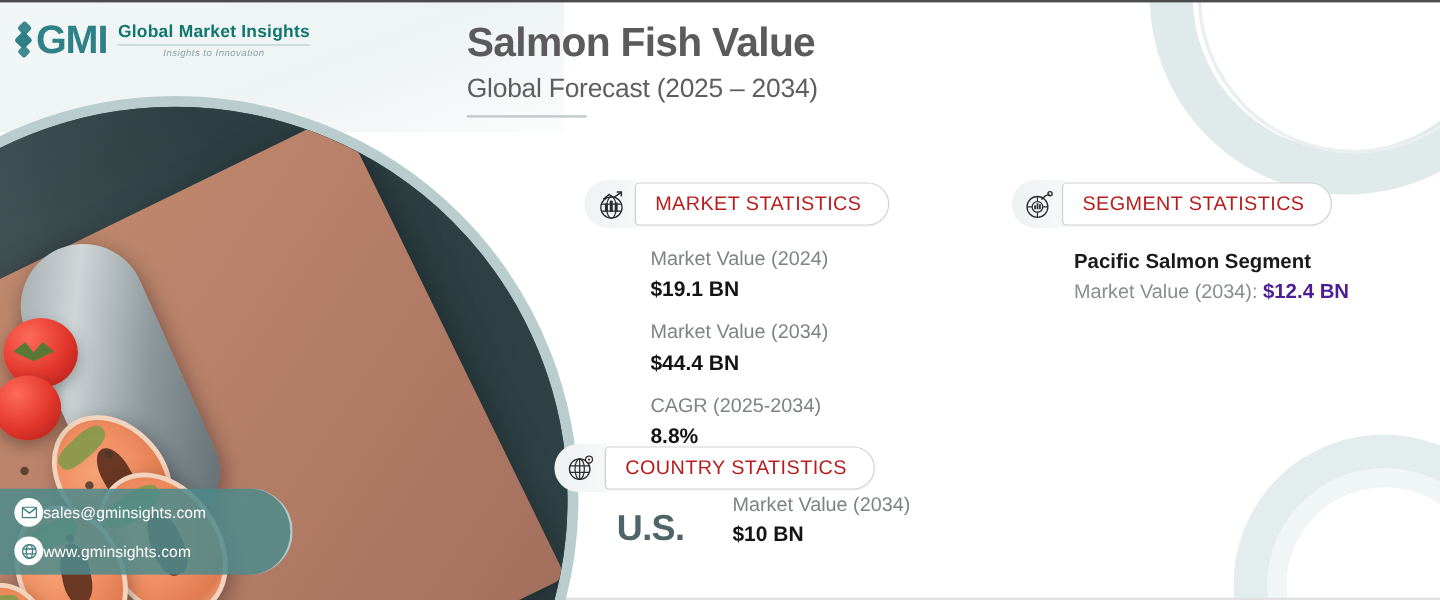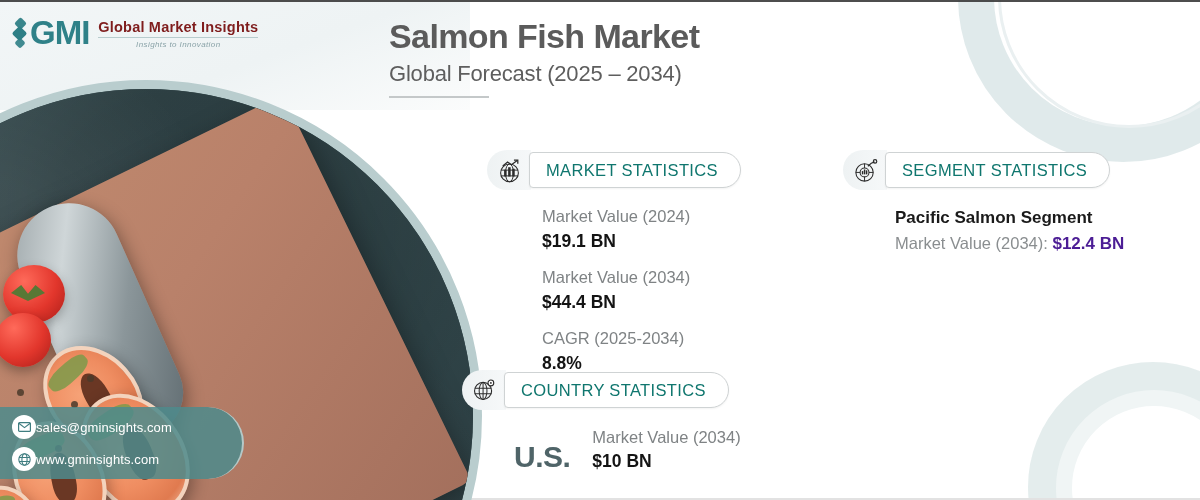--- a/index.html
+++ b/index.html
@@ -67,21 +67,21 @@
   .dmd.a { width:9px;  height:9px;  left:4px;  top:3px;  opacity:.95; }
   .dmd.b { width:11px; height:11px; left:2px;  top:12px; }
   .dmd.c { width:8px;  height:8px;  left:4px;  top:23px; opacity:.9; }
   .logo-gmi {
     font-family:"Liberation Sans", sans-serif;
     font-size:33px; font-weight:700; letter-spacing:-1px;
     color:#2f8188; line-height:34px;
   }
   .logo-txt { margin-left:9px; padding-top:1px; }
   .logo-name {
-    font-size:14.5px; font-weight:700; color:#7f1d1d; letter-spacing:.2px;
+    font-size:14.5px; font-weight:700; color:#0f766e; letter-spacing:.2px;
     line-height:16px; white-space:nowrap;
   }
   .logo-rule { height:1px; background:#b8ccce; margin:2px 0 2px 0; }
   .logo-tag {
     font-size:8px; font-style:italic; color:#8aa3a8; text-align:center;
     letter-spacing:.4px; white-space:nowrap;
   }
 
   
   .title-block { position:absolute; left:389px; top:16px; }
@@ -207,39 +207,39 @@
     display:flex; align-items:center; justify-content:center;
     margin-right:-2px;
   }
   .pill {
     height:36px;
     border:1px solid #cfd3d4;
     border-radius:4px 18px 18px 4px;
     background:#fff;
     display:flex; align-items:center;
     padding:0 22px 0 16px;
-    font-size:16.5px; font-weight:500; color:#0f766e;
+    font-size:16.5px; font-weight:500; color:#b91c1c;
     letter-spacing:.35px; white-space:nowrap;
     box-shadow:0 1px 2px rgba(0,0,0,.05);
   }
 
   .stat-list { margin-top:14px; padding-left:55px; }
   .stat-label { font-size:16.5px; color:#7f8385; line-height:24px; white-space:nowrap; }
   .stat-value { font-size:17.5px; font-weight:700; color:#141414; line-height:24px; margin-top:1px; white-space:nowrap; }
   .stat-group { margin-bottom:12px; }
 
   
   .seg-list { margin-top:16px; padding-left:52px; }
   .seg-title { font-size:17px; font-weight:700; color:#1a1a1a; line-height:24px; white-space:nowrap; }
   .seg-line { font-size:16.5px; color:#8a8e90; line-height:26px; white-space:nowrap; }
   .seg-line b { color:#4c1d95; font-weight:700; font-size:17px; }
   .seg-group { margin-bottom:14px; }
 
   
-  .country-row { margin-top:16px; padding-left:52px; display:flex; align-items:flex-end; gap:22px; }
+  .country-row { margin-top:0; padding-left:52px; display:flex; align-items:flex-end; gap:40px; }
   .country-code {
     font-size:30px; font-weight:700; color:#4f6468; letter-spacing:-.5px; line-height:34px;
   }
   .country-meta { padding-bottom:1px; }
   .country-label { font-size:16.5px; color:#7f8385; line-height:23px; white-space:nowrap; }
   .country-value { font-size:17.5px; font-weight:700; color:#141414; line-height:24px; }
 
   svg { display:block; }
 </style>
 </head>
@@ -263,21 +263,21 @@
     </div>
     <div class="logo-gmi">GMI</div>
     <div class="logo-txt">
       <div class="logo-name">Global Market Insights</div>
       <div class="logo-rule"></div>
       <div class="logo-tag">Insights to Innovation</div>
     </div>
   </div>
 
   <div class="title-block">
-    <div class="title">Salmon Fish Market</div>
+    <div class="title">Salmon Fish Value</div>
     <div class="subtitle">Global Forecast (2025 – 2034)</div>
     <div class="title-rule"></div>
   </div>
 
   <div class="photo-wrap">
     <div class="photo">
       <div class="slab"></div>
       <div class="board"></div>
       <div class="fish-tail"></div>
       <div class="fish-body"></div>

